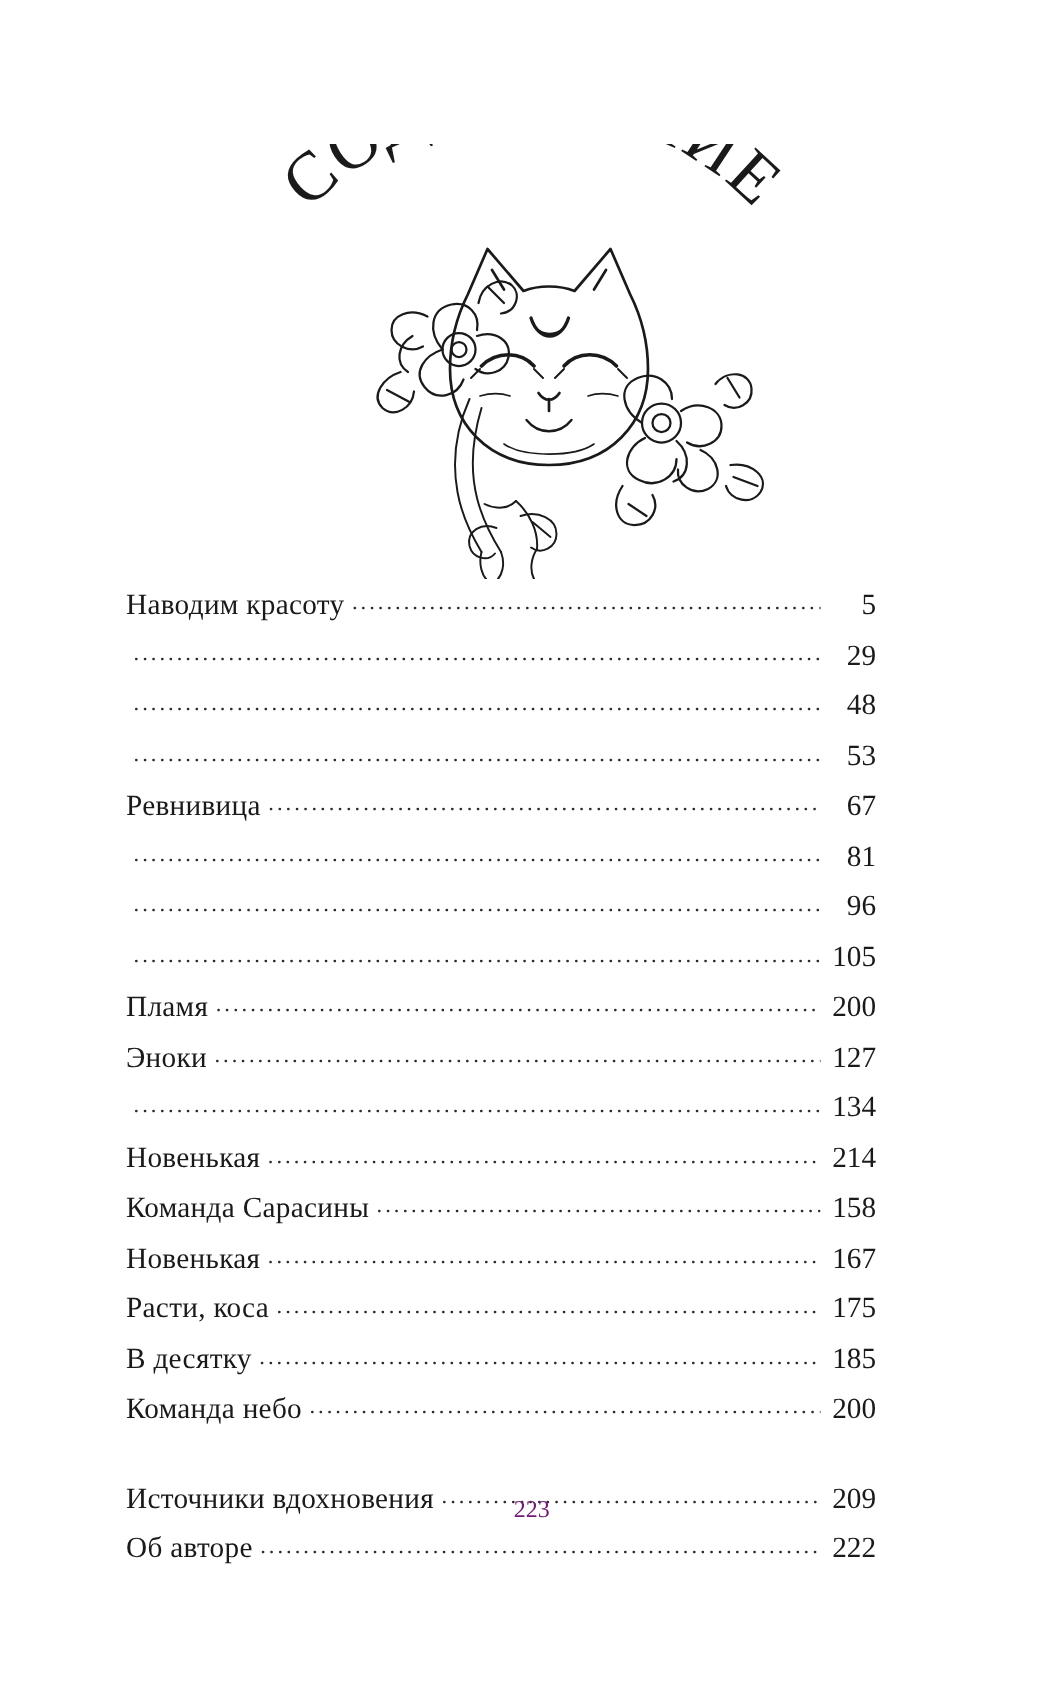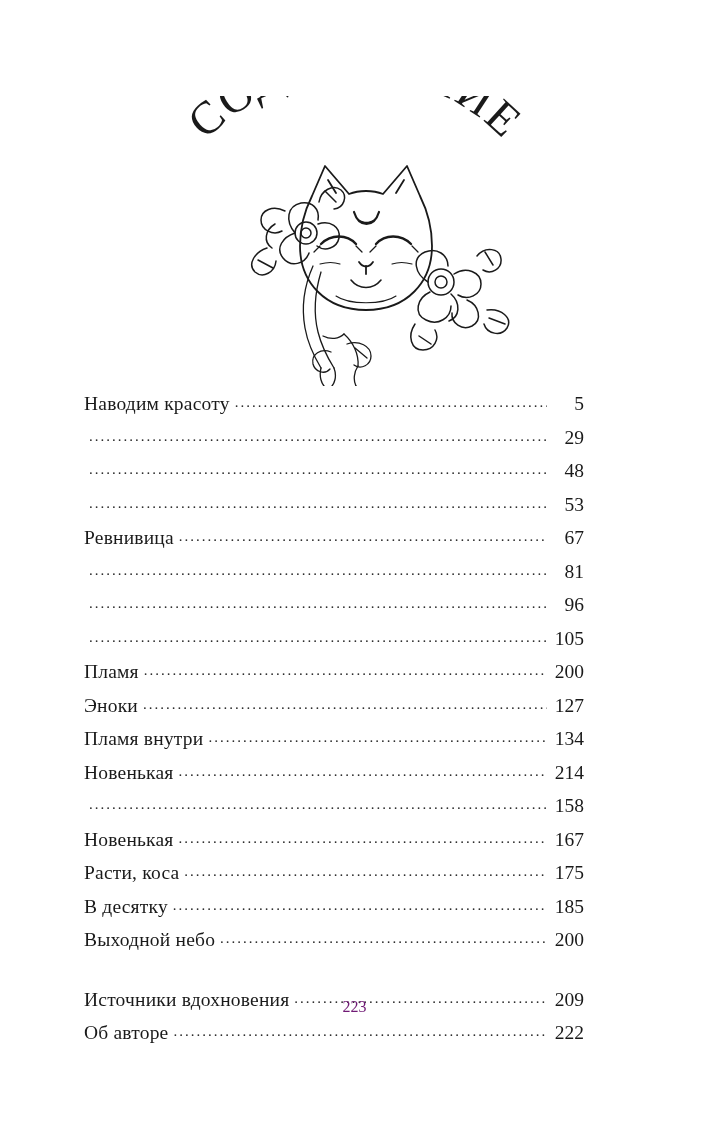--- a/index.html
+++ b/index.html
@@ -235,50 +235,50 @@
         <span class="toc-title">Пламя</span>
         <span class="toc-dots">....................................................................................................</span>
         <span class="toc-page">200</span>
       </li>
       <li class="toc-row">
         <span class="toc-title">Эноки</span>
         <span class="toc-dots">....................................................................................................</span>
         <span class="toc-page">127</span>
       </li>
       <li class="toc-row">
-        <span class="toc-title">Пламя внутри</span>
         <span class="toc-dots">....................................................................................................</span>
         <span class="toc-page">134</span>
       </li>
       <li class="toc-row">
         <span class="toc-title">Новенькая</span>
         <span class="toc-dots">....................................................................................................</span>
         <span class="toc-page">214</span>
       </li>
       <li class="toc-row">
+        <span class="toc-title">Команда Сарасины</span>
         <span class="toc-dots">....................................................................................................</span>
         <span class="toc-page">158</span>
       </li>
       <li class="toc-row">
         <span class="toc-title">Новенькая</span>
         <span class="toc-dots">....................................................................................................</span>
         <span class="toc-page">167</span>
       </li>
       <li class="toc-row">
         <span class="toc-title">Расти, коса</span>
         <span class="toc-dots">....................................................................................................</span>
         <span class="toc-page">175</span>
       </li>
       <li class="toc-row">
         <span class="toc-title">В десятку</span>
         <span class="toc-dots">....................................................................................................</span>
         <span class="toc-page">185</span>
       </li>
       <li class="toc-row">
-        <span class="toc-title">Выходной небо</span>
+        <span class="toc-title">Команда небо</span>
         <span class="toc-dots">....................................................................................................</span>
         <span class="toc-page">200</span>
       </li>
     </ul>
 
     <div class="toc-gap"></div>
 
     <ul class="toc-group">
       <li class="toc-row">
         <span class="toc-title">Источники вдохновения</span>

